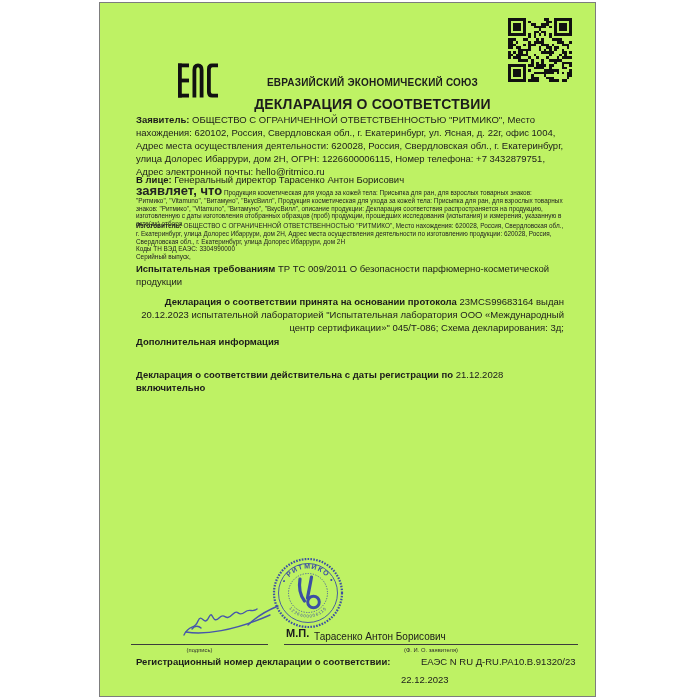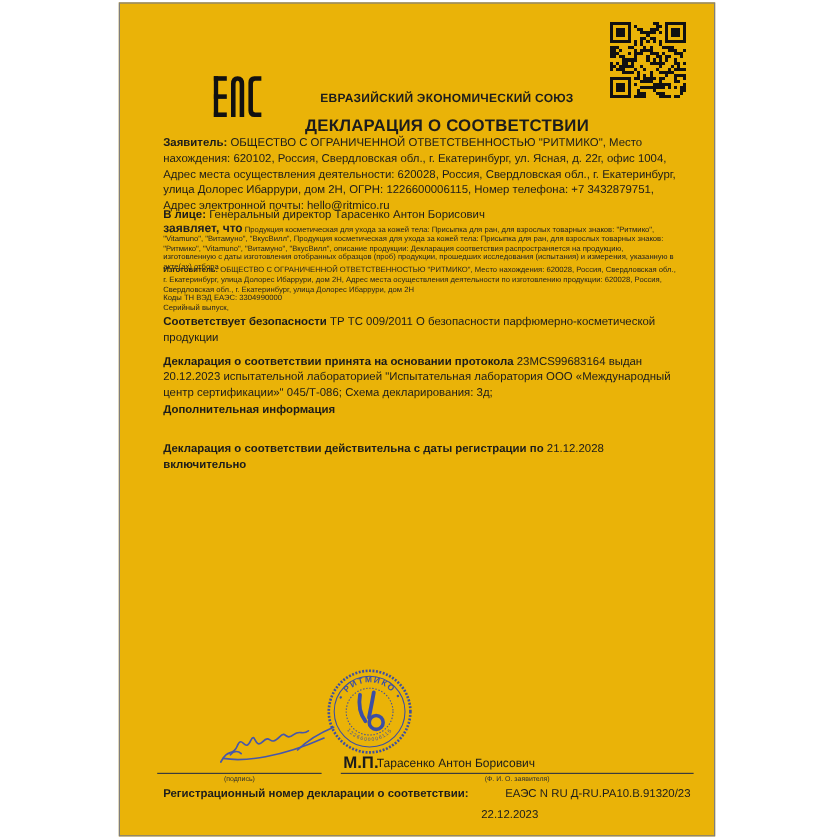--- a/index.html
+++ b/index.html
@@ -1,33 +1,33 @@
 <!DOCTYPE html>
 <html><head>
 <meta charset="utf-8">
 <style>
   * { margin:0; padding:0; box-sizing:border-box; }
   html,body { width:700px; height:700px; background:#ffffff; overflow:hidden;
     font-family:"Liberation Sans", sans-serif; color:#1c1c1c; }
   .page { position:absolute; left:99px; top:2px; width:497px; height:695px;
-    background:#eab308; border:1px solid #7d7d7d; }
+    background:#bef264; border:1px solid #7d7d7d; }
   .para { position:absolute; left:36px; width:428px; font-size:9.5px; line-height:13px; color:#1b1b1b; }
   .small-para { position:absolute; left:36px; width:428px; font-size:6.4px; line-height:7.8px; color:#222; }
   b { font-weight:bold; }
   .hdr1 { position:absolute; left:60px; right:10px; text-align:center; top:74px;
     font-weight:bold; font-size:10px; letter-spacing:0.2px; }
   .hdr2 { position:absolute; left:60px; right:10px; text-align:center; top:93px;
     font-weight:bold; font-size:14px; letter-spacing:0.2px; }
   .eac { position:absolute; left:78px; top:59px; width:40px; height:37px; }
   .qr { position:absolute; left:408px; top:15px; width:64px; height:64px; }
-  .declares-label { font-size:10px; font-weight:bold; }
+  .declares-label { font-size:13px; font-weight:bold; }
   .rule { position:absolute; border-top:1px solid #3c3c3c; height:0; }
   .caption { position:absolute; text-align:center; font-size:5.8px; color:#2e2e2e; }
   .signer { position:absolute; font-size:10px; color:#1b1b1b; }
-  .mp { position:absolute; font-size:14px; font-weight:bold; }
+  .mp { position:absolute; font-size:11px; font-weight:bold; }
   .reg-label { position:absolute; left:36px; width:265px; font-size:9.5px; font-weight:bold; }
   .reg-value { position:absolute; left:301px; width:180px; font-size:9.5px; }
   .sig { position:absolute; left:78px; top:598px; width:110px; height:44px; }
   .stamp { position:absolute; left:170px; top:552px; width:76px; height:76px; }
 </style>
 </head>
 <body>
 
 <div class="page">
 
@@ -363,25 +363,25 @@
   </p>
 
   <p class="small-para" style="top:219px;">
     <b>Изготовитель:</b>
     <span>ОБЩЕСТВО С ОГРАНИЧЕННОЙ ОТВЕТСТВЕННОСТЬЮ "РИТМИКО", Место нахождения: 620028, Россия, Свердловская обл., г. Екатеринбург, улица Долорес Ибаррури, дом 2Н, Адрес места осуществления деятельности по изготовлению продукции: 620028, Россия, Свердловская обл., г. Екатеринбург, улица Долорес Ибаррури, дом 2Н</span>
   </p>
   <div class="small-para" style="top:242px;">Коды ТН ВЭД ЕАЭС: 3304990000</div>
   <div class="small-para" style="top:250px;">Серийный выпуск,</div>
 
   <p class="para" style="top:259px;">
-    <b>Соответствует безопасности</b>
+    <b>Испытательная требованиям</b>
     <span>ТР ТС 009/2011 О безопасности парфюмерно-косметической продукции</span>
   </p>
 
-  <p class="para" style="top:292px;">
+  <p class="para" style="top:292px;text-align:right;">
     <b>Декларация о соответствии принята на основании протокола</b>
     <span>23MCS99683164 выдан 20.12.2023  испытательной лабораторией "Испытательная лаборатория ООО «Международный центр сертификации»" 045/Т-086; Схема декларирования: 3д;</span>
   </p>
 
   <p class="para" style="top:332px;">
     <b>Дополнительная информация</b>
   </p>
 
   <p class="para" style="top:365px;">
     <b>Декларация о соответствии действительна с даты регистрации по</b>

